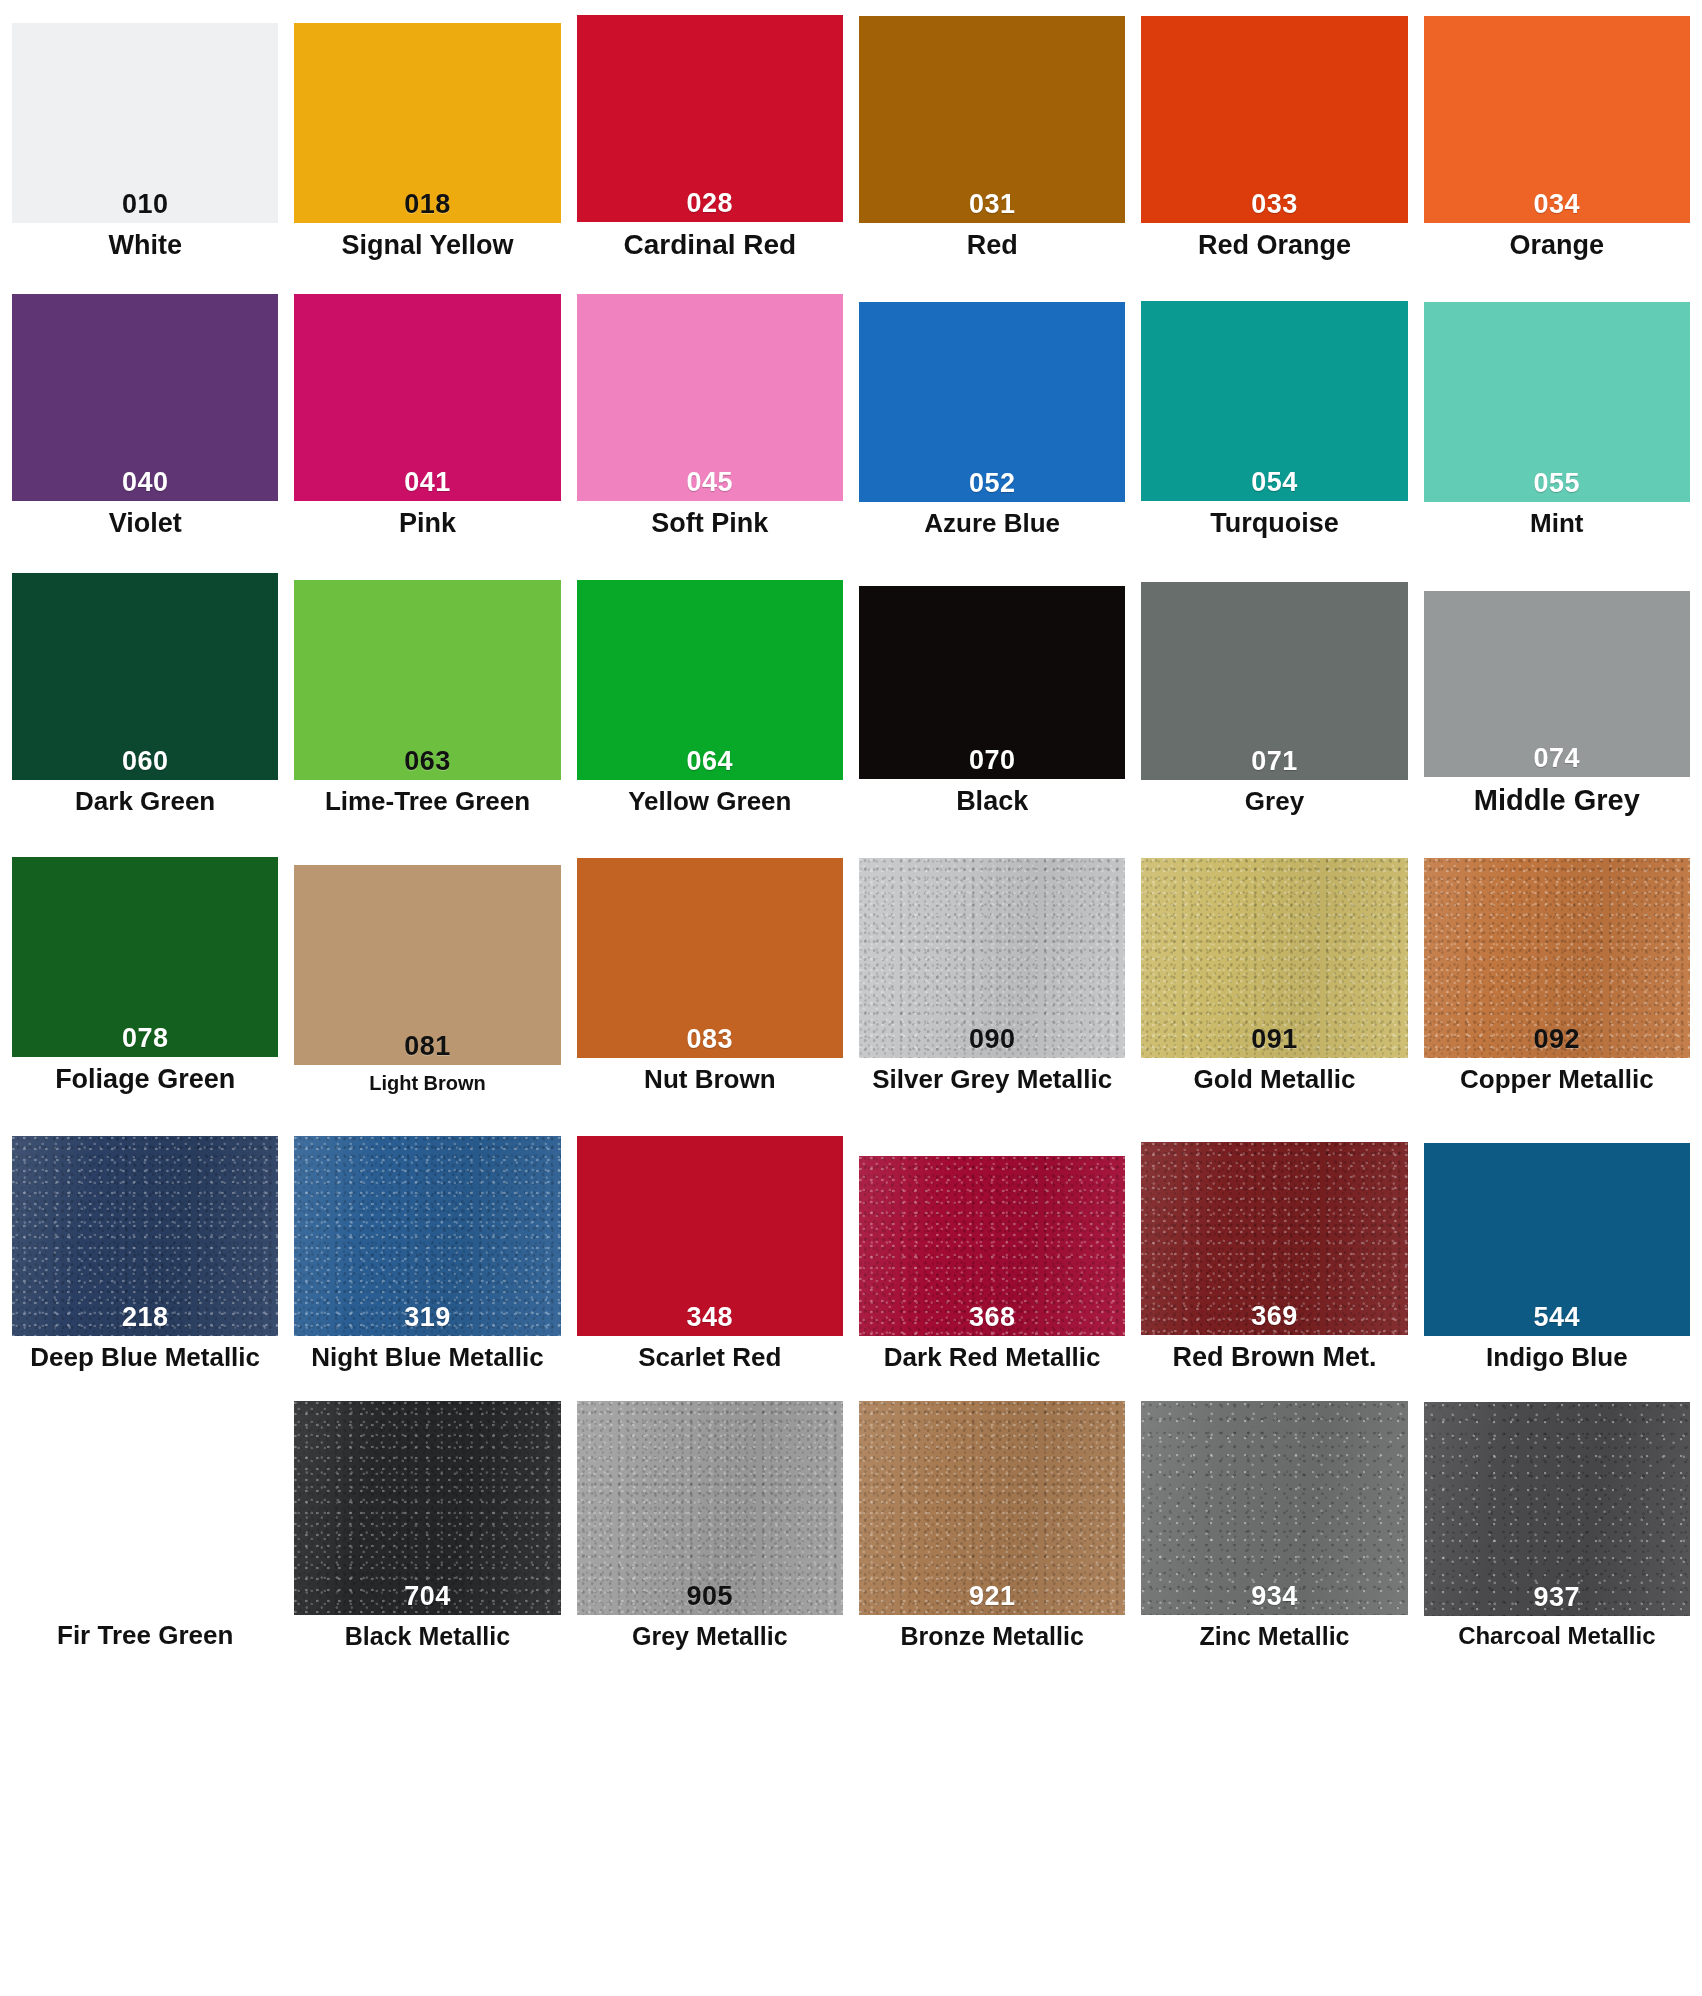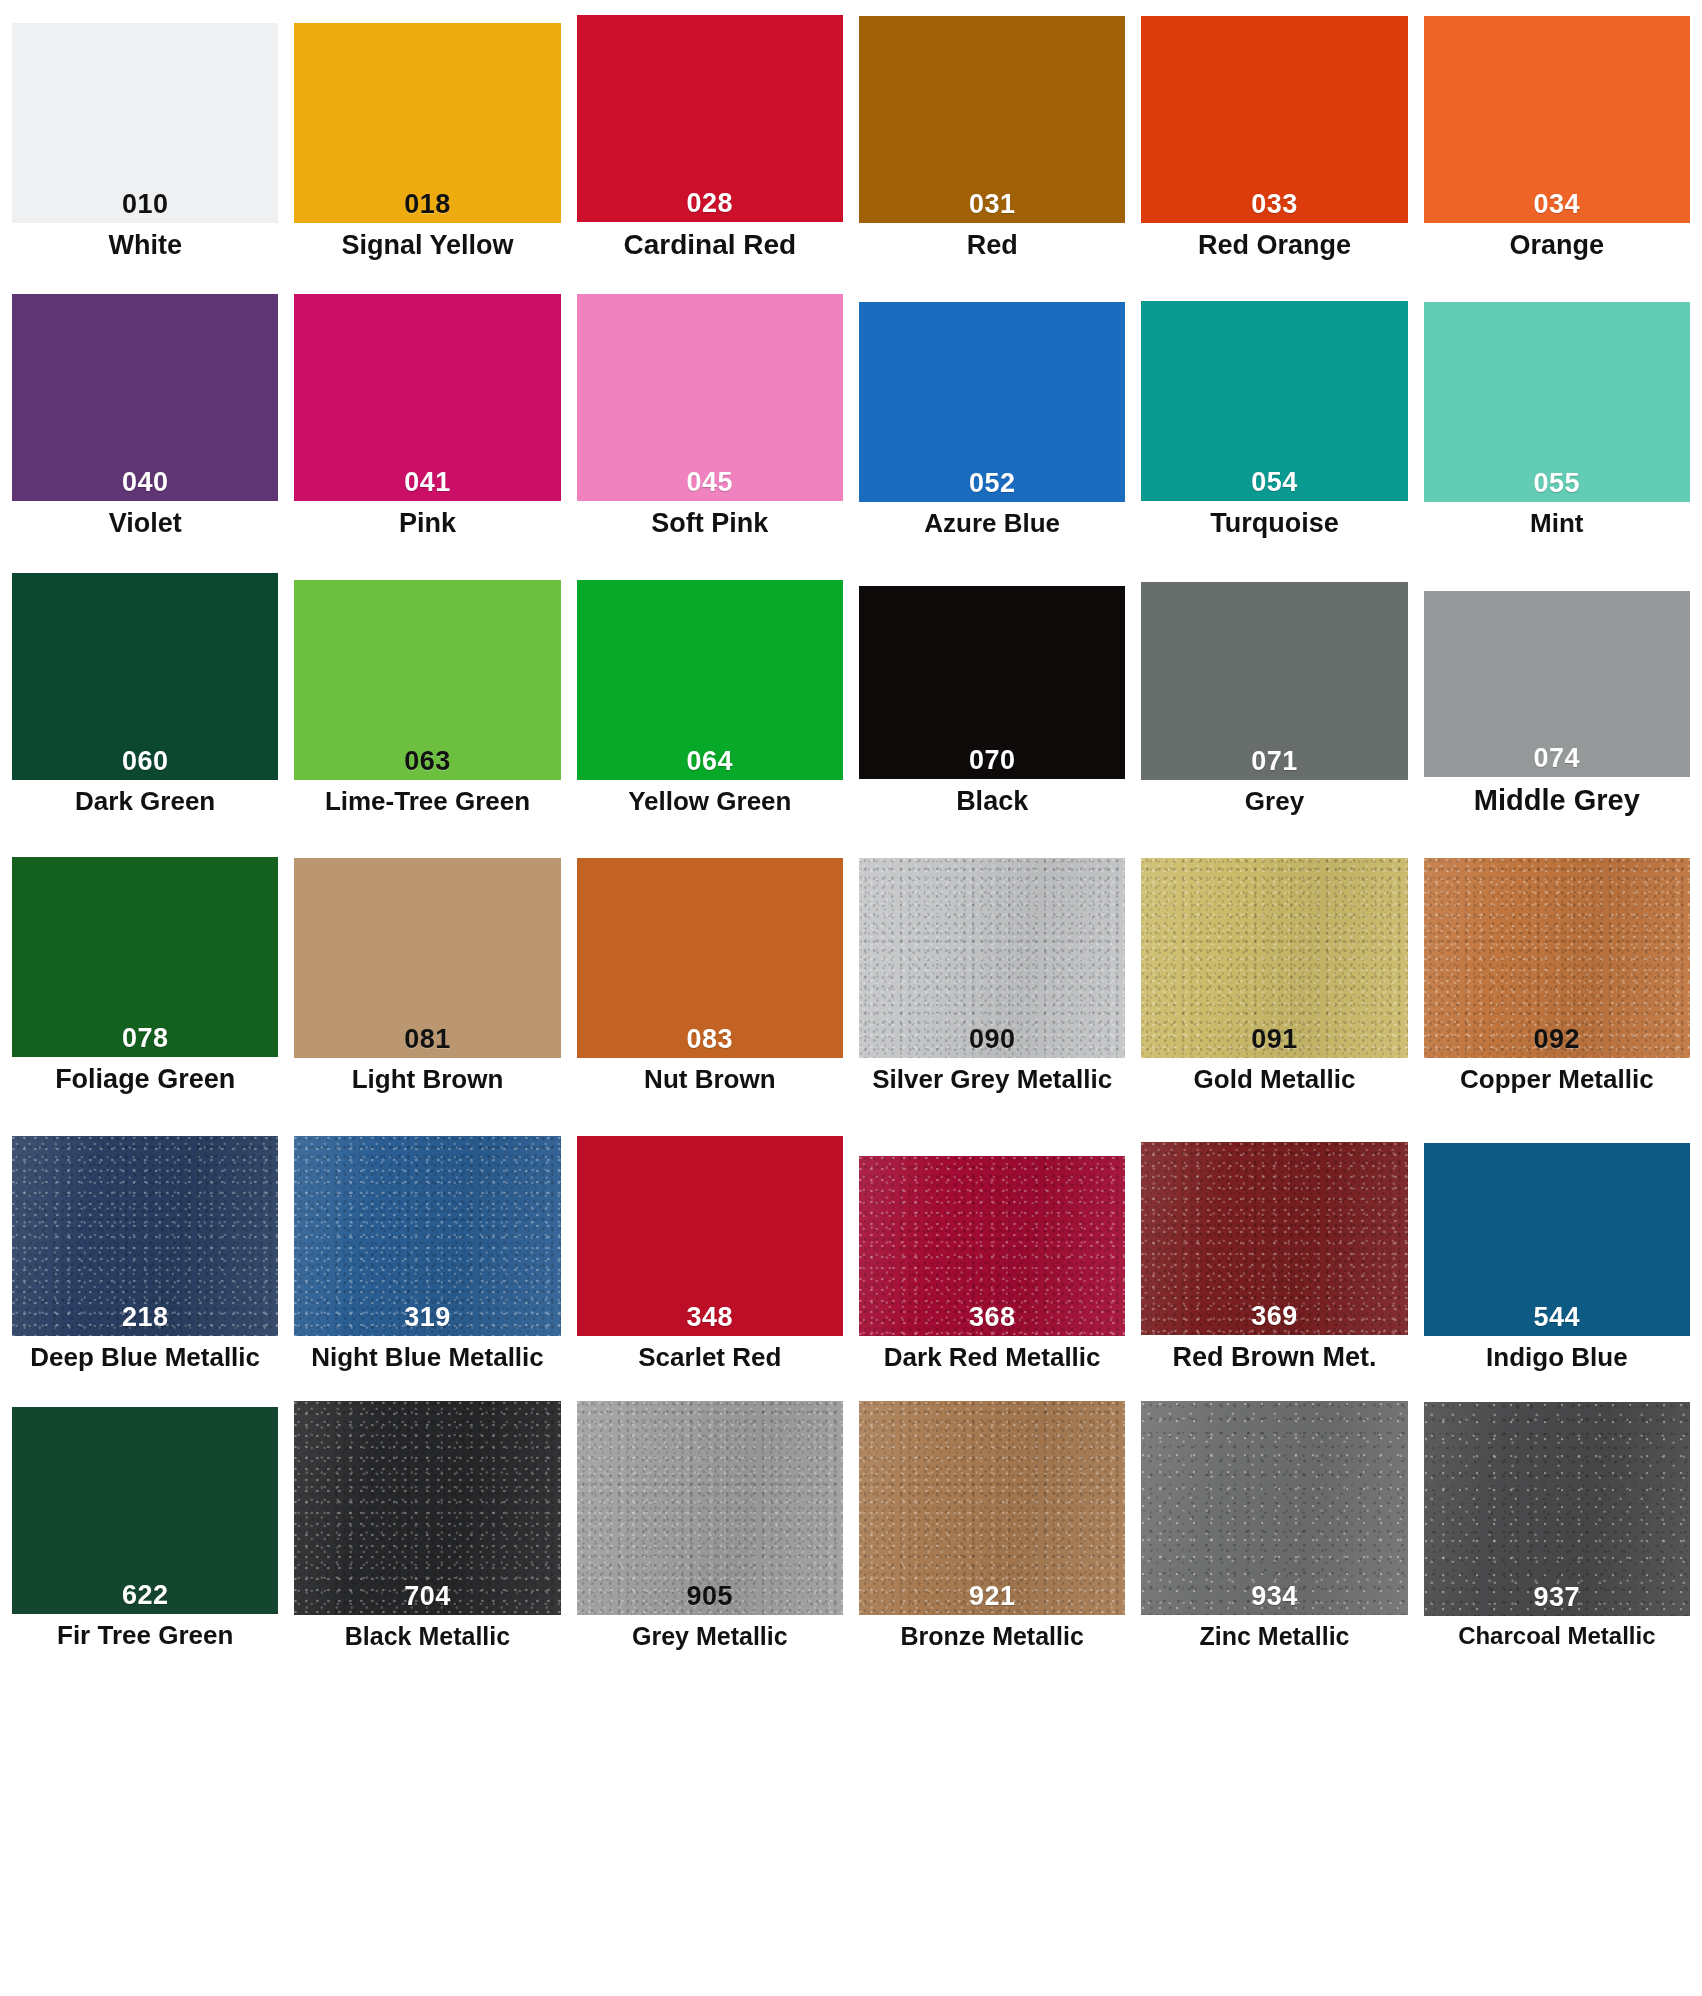--- a/index.html
+++ b/index.html
@@ -203,21 +203,21 @@
     <div class="cell" style="min-height: 250px; margin-bottom: 28px;">
       <div class="chip light-code" style="background: rgb(20, 96, 31); height: 200px;">
         <span class="code" style="color: rgb(255, 255, 255);">078</span>
       </div>
       <div class="label" style="font-size: 27px;">Foliage Green</div>
     </div>
     <div class="cell" style="min-height: 250px; margin-bottom: 28px;">
       <div class="chip dark-code" style="background: rgb(186, 151, 112); height: 200px;">
         <span class="code" style="color: rgb(17, 17, 17);">081</span>
       </div>
-      <div class="label" style="font-size: 26px;">Light Brown</div>
+      <div class="label" style="font-size: 20px;">Light Brown</div>
     </div>
     <div class="cell" style="min-height: 250px; margin-bottom: 28px;">
       <div class="chip light-code" style="background: rgb(194, 99, 35); height: 200px;">
         <span class="code" style="color: rgb(255, 255, 255);">083</span>
       </div>
       <div class="label" style="font-size: 26px;">Nut Brown</div>
     </div>
     <div class="cell" style="min-height: 250px; margin-bottom: 28px;">
       <div class="chip dark-code metallic" style="background: rgb(195, 197, 199); height: 200px;">
         <span class="code" style="color: rgb(17, 17, 17);">090</span>
@@ -266,23 +266,20 @@
       </div>
       <div class="label" style="font-size: 27px;">Red Brown Met.</div>
     </div>
     <div class="cell" style="min-height: 250px; margin-bottom: 28px;">
       <div class="chip light-code" style="background: rgb(13, 91, 133); height: 193px;">
         <span class="code" style="color: rgb(255, 255, 255);">544</span>
       </div>
       <div class="label" style="font-size: 26px;">Indigo Blue</div>
     </div>
     <div class="cell" style="min-height: 250px; margin-bottom: 28px;">
-      <div class="chip light-code" style="background: rgb(20, 69, 47); height: 207px;">
-        <span class="code" style="color: rgb(255, 255, 255);">622</span>
-      </div>
       <div class="label" style="font-size: 26px;">Fir Tree Green</div>
     </div>
     <div class="cell" style="min-height: 250px; margin-bottom: 28px;">
       <div class="chip light-code metallic" style="background: rgb(39, 40, 42); height: 214px;">
         <span class="code" style="color: rgb(255, 255, 255);">704</span>
       </div>
       <div class="label" style="font-size: 25px;">Black Metallic</div>
     </div>
     <div class="cell" style="min-height: 250px; margin-bottom: 28px;">
       <div class="chip dark-code metallic" style="background: rgb(158, 158, 158); height: 214px;">

